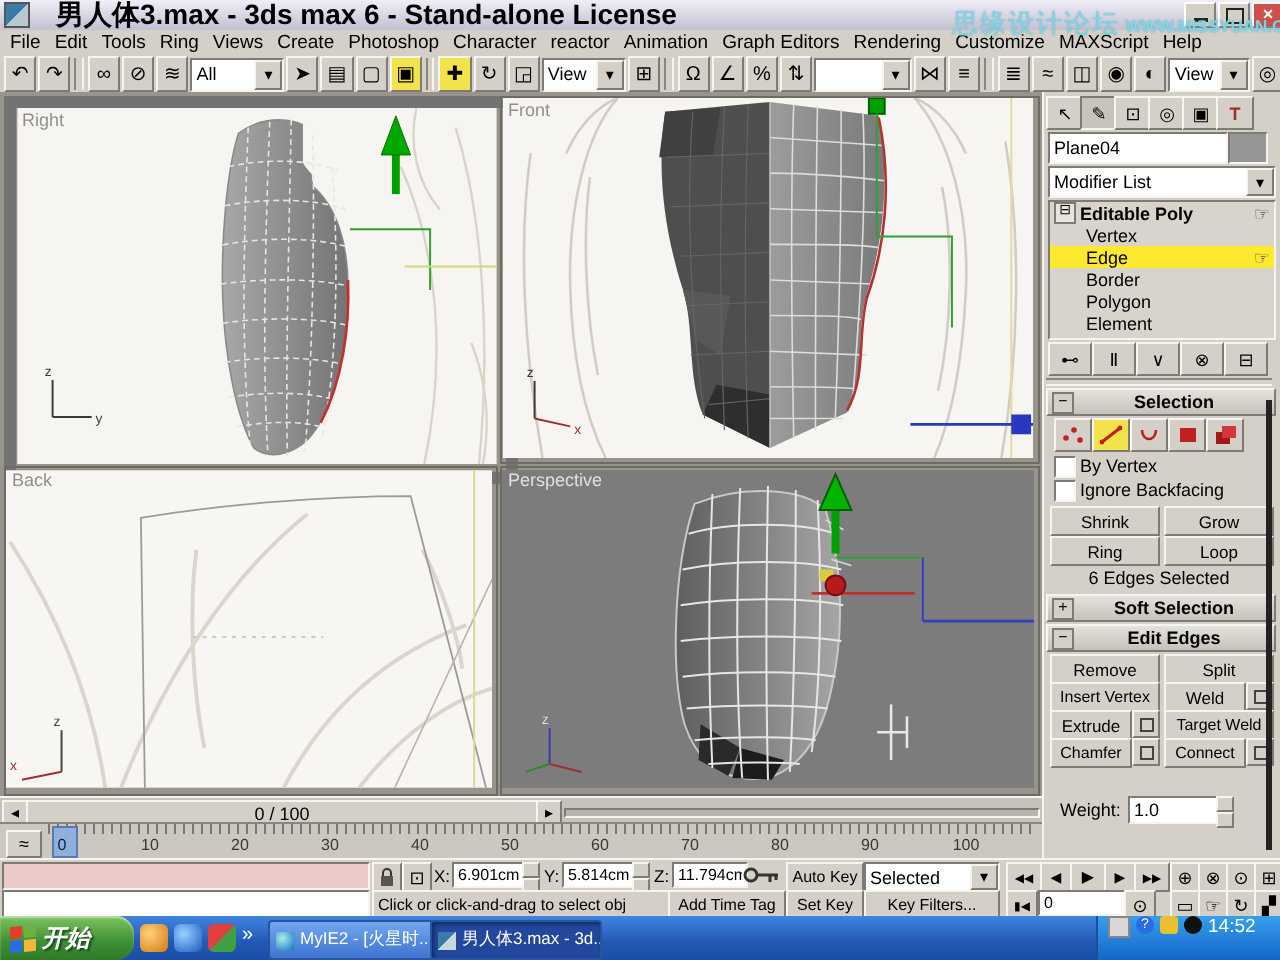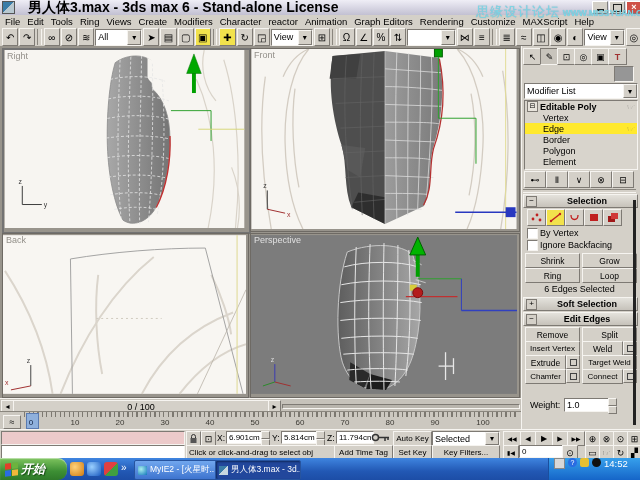--- a/index.html
+++ b/index.html
@@ -110,21 +110,21 @@
   <span class="wm-url">WWW.MISSYUAN.COM</span>
 </div>
 
 <div class="abs menubar">
   <span>File</span>
   <span>Edit</span>
   <span>Tools</span>
   <span>Ring</span>
   <span>Views</span>
   <span>Create</span>
-  <span>Modifiers</span>
+  <span>Photoshop</span>
   <span>Character</span>
   <span>reactor</span>
   <span>Animation</span>
   <span>Graph Editors</span>
   <span>Rendering</span>
   <span>Customize</span>
   <span>MAXScript</span>
   <span>Help</span>
 </div>
 
@@ -171,21 +171,21 @@
   <span class="btn tb">◐</span>
   <span class="dd" style="width:46px;height:15px">
     <span class="val">View</span>
     <span class="arr">▾</span>
   </span>
   <span class="btn tb">◎</span>
 </div>
 
 <div class="abs vpwrap"></div>
 
-<div class="abs vp" style="left:2px;top:48px;width:245px;height:182px;border:2px solid #737373">
+<div class="abs vp" style="left:2px;top:48px;width:245px;height:182px;border:6px solid #737373">
   <svg width="241" height="178" viewBox="0 0 245 182">
     <defs>
           <linearGradient id="rg" x1="0" y1="0" x2="1" y2="0">
       <stop offset="0" stop-color="#a8a8a8"></stop>
             <stop offset="1" stop-color="#747474"></stop>
           </linearGradient>
         </defs>
     <rect width="245" height="182" fill="#f7f5f1"></rect>
     <g stroke="#d9d3c9" stroke-width="1.2" fill="none">
       <path d="M196,30 C214,70 220,125 208,182"></path>
@@ -388,20 +388,21 @@
 
 <div class="abs panel"></div>
 
 <span class="btn abs" style="left:523px;top:48px;width:17px;height:15px">↖</span>
 <span class="btn abs pressed" style="left:540px;top:48px;width:17px;height:15px">✎</span>
 <span class="btn abs" style="left:557px;top:48px;width:17px;height:15px">⊡</span>
 <span class="btn abs" style="left:574px;top:48px;width:17px;height:15px">◎</span>
 <span class="btn abs" style="left:591px;top:48px;width:17px;height:15px">▣</span>
 <span class="btn abs" style="left:608px;top:48px;width:17px;height:15px;color:#a03030;font-weight:bold">T</span>
 
+<input class="abs field" style="left: 524px; top: 66px; width: 84px; height: 14px;" value="Plane04">
 <span class="abs" style="left:614px;top:66px;width:18px;height:14px;background:#969696;border:1px solid;border-color:#7e7a74 #f6f4f0 #f6f4f0 #7e7a74"></span>
 
 <span class="dd abs" style="left:524px;top:83px;width:112px;height:14px">
   <span class="val">Modifier List</span>
   <span class="arr">▾</span>
 </span>
 
 <div class="abs s" style="left:524px;top:100px;width:112px;height:68px;background:#d8d4cc;overflow:hidden">
   <div class="stackrow">
     <span style="width:9px;height:9px;border:1px solid #7e7a74;font-size:7px;line-height:8px;text-align:center;margin-right:2px;background:#e8e4dc">⊟</span>

